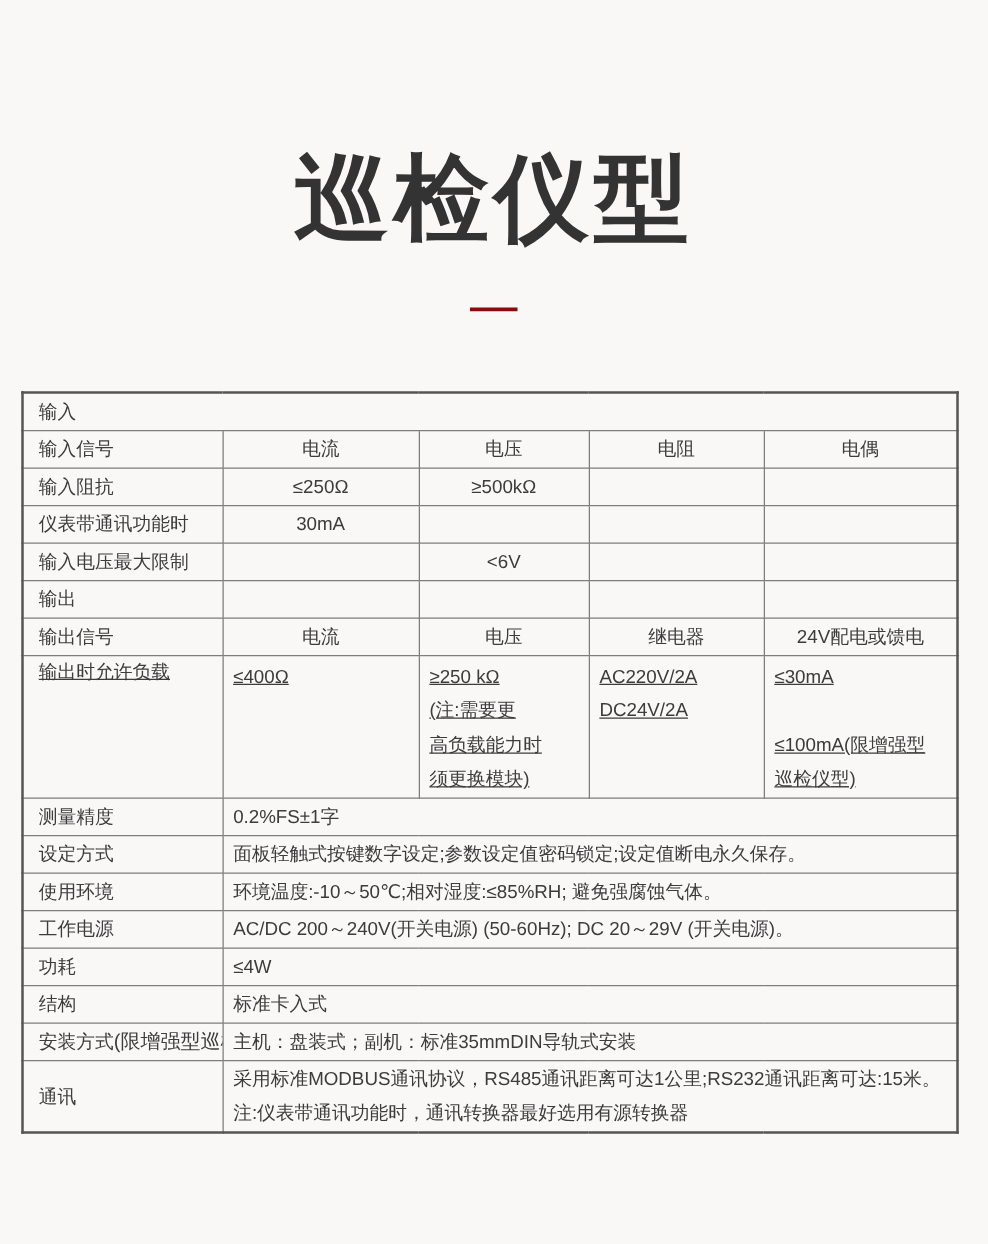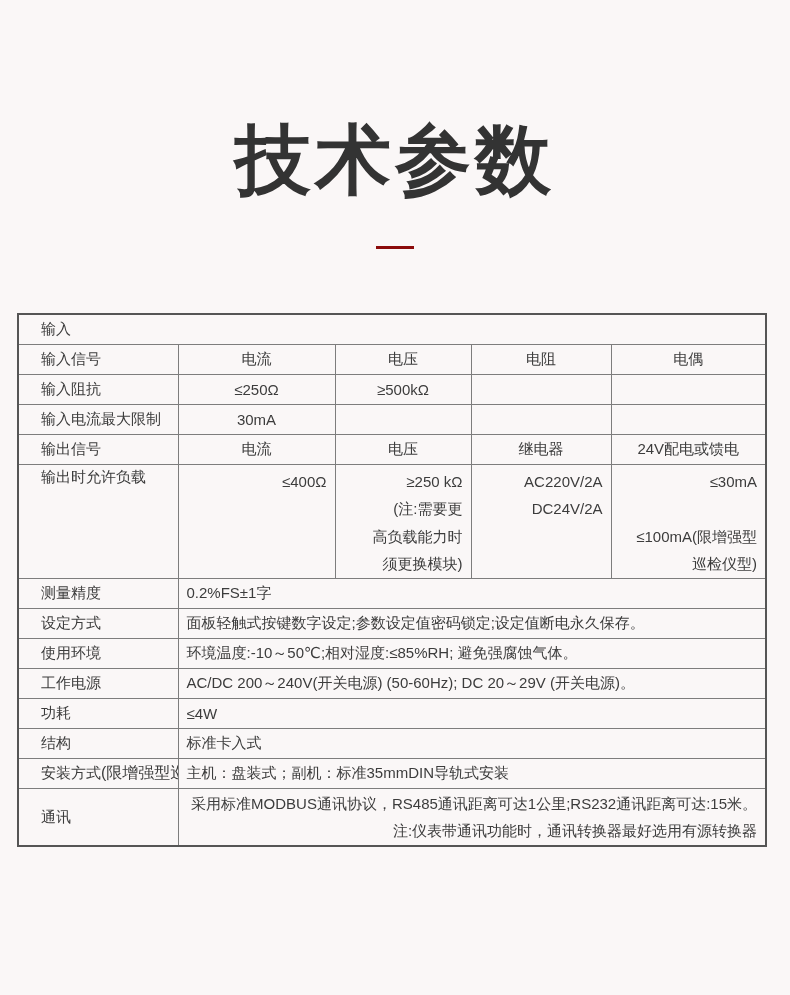--- a/index.html
+++ b/index.html
@@ -39,52 +39,53 @@
     border:1px solid #7d7d7d;
     height:27px;
     padding:1px 8px;
     vertical-align:middle;
     text-align:center;
     overflow:hidden;
     white-space:nowrap;
   }
   table.spec td.lbl{
     text-align:left;
-    padding-left:22px;
+    padding-left:12px;
     white-space:nowrap;
   }
   table.spec td.val-left{
     text-align:left;
     white-space:normal;
     margin-top:40px;
   }
   tr.tall td{
     vertical-align:top;
     padding-top:3px;
+    text-decoration:underline;
   }
   .line{
     line-height:27.4px;
     min-height:27.4px;
-    text-align:right;
+    text-align:left;
   }
   .lbl-note{font-size:16px;}
   .comm-line{
     line-height:27px;
     min-height:27px;
-    text-align:right;
+    text-align:left;
     white-space:nowrap;
   }
   td.comm-cell{padding-top:2px;padding-bottom:2px;}
 </style>
 </head>
 <body>
 
 <div class="page">
 
-  <h1 class="title">技术参数</h1>
+  <h1 class="title">巡检仪型</h1>
   <div class="divider" style="background: rgb(139, 11, 11);"></div>
 
   <table class="spec">
     <colgroup>
       <col style="width:160px">
         <col style="width:157px">
         <col style="width:136px">
         <col style="width:140px">
         <col style="width:155px">
     </colgroup>
@@ -104,28 +105,42 @@
 
       <tr>
         <td class="lbl">输入阻抗</td>
         <td>≤250Ω</td>
         <td>≥500kΩ</td>
         <td></td>
         <td></td>
       </tr>
 
       <tr>
-        <td class="lbl">输入电流最大限制</td>
+        <td class="lbl">仪表带通讯功能时</td>
         <td>30mA</td>
         <td></td>
         <td></td>
         <td></td>
       </tr>
 
-
+      <tr>
+        <td class="lbl">输入电压最大限制</td>
+        <td></td>
+        <td>&lt;6V</td>
+        <td></td>
+        <td></td>
+      </tr>
+
+      <tr>
+        <td class="lbl">输出</td>
+        <td></td>
+        <td></td>
+        <td></td>
+        <td></td>
+      </tr>
 
       <tr>
         <td class="lbl">输出信号</td>
         <td>电流</td>
         <td>电压</td>
         <td>继电器</td>
         <td>24V配电或馈电</td>
       </tr>
 
       <tr class="tall" style="height:110px">

